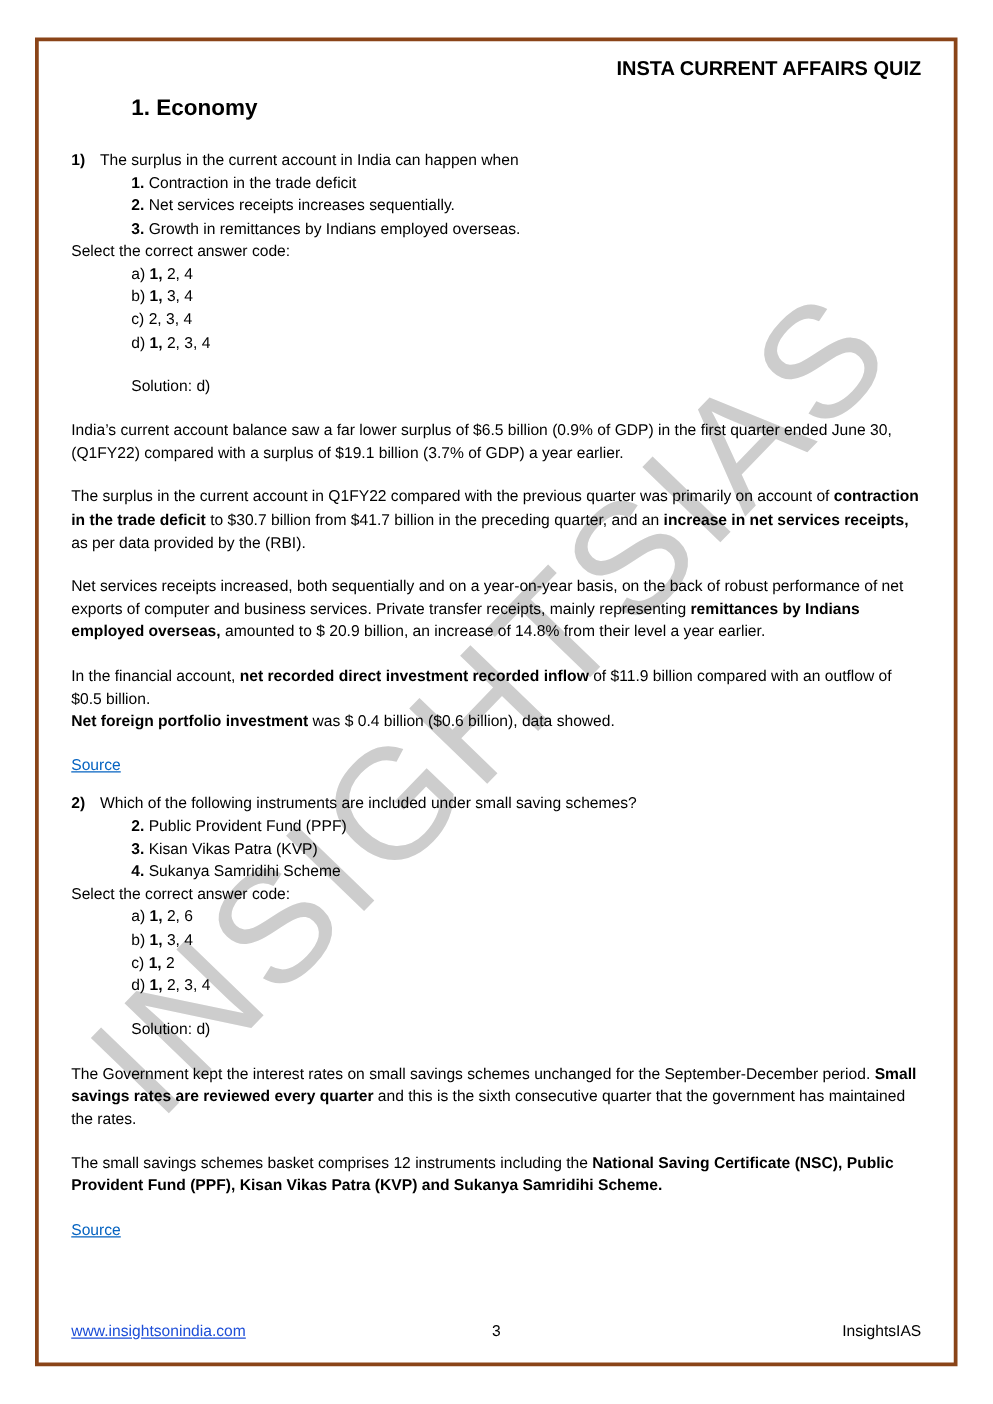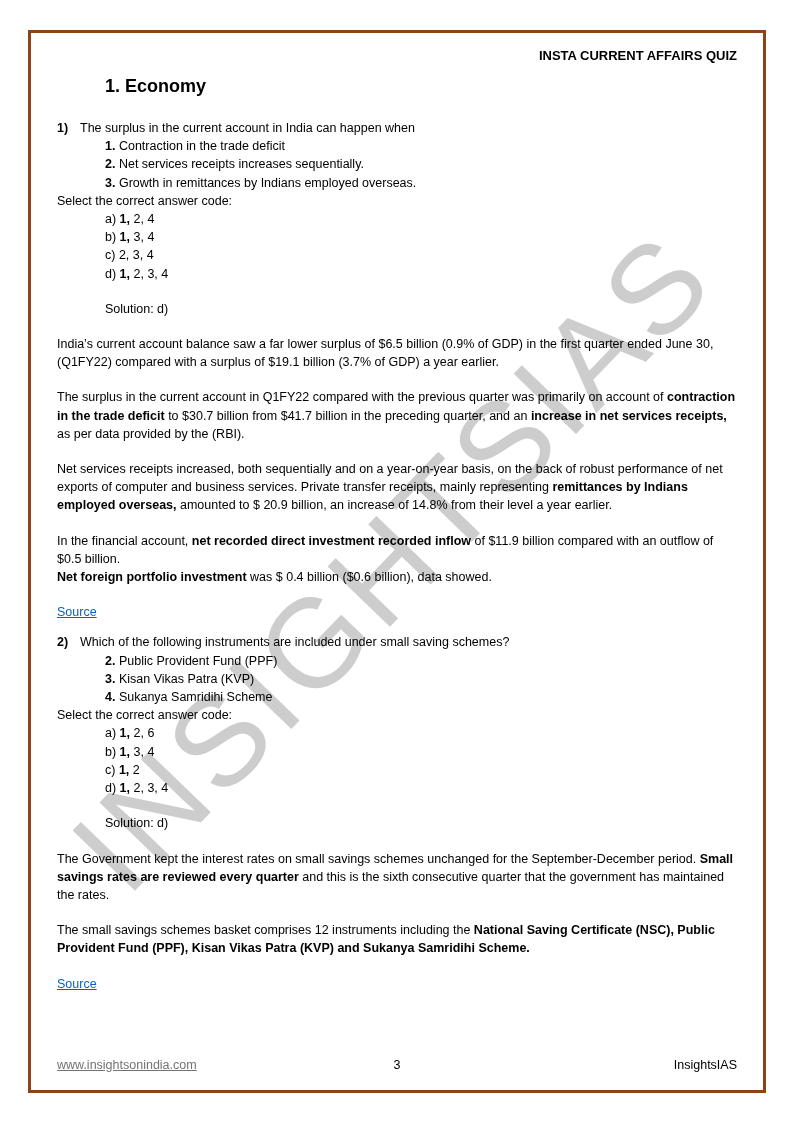--- a/index.html
+++ b/index.html
@@ -34,21 +34,21 @@
     position: absolute;
     left: 57px; top: 48px;
     width: 680px;
     z-index: 1;
     font-size: 12.5px;
     line-height: 18.2px;
   }
   .doc-header {
     text-align: right;
     font-weight: bold;
-    font-size: 13px;
+    font-size: 16px;
     line-height: 15px;
   }
   .section-title {
     font-size: 18px;
     font-weight: 600;
     line-height: 26px;
     margin: 10px 0 20px 48px;
   }
   .q-num {
     display: inline-block;
@@ -71,21 +71,21 @@
     position: absolute;
     left: 57px; top: 1058px;
     width: 680px;
     display: flex;
     font-size: 12.5px;
     z-index: 1;
   }
   .footer > * { flex: 1; }
   .f-center { text-align: center; }
   .f-right { text-align: right; }
-  .footer a { color: #737373; text-decoration: underline; cursor: pointer; }
+  .footer a { color: #1d4ed8; text-decoration: underline; cursor: pointer; }
   .bold { font-weight: bold; }
 </style>
 </head>
 <body>
 
 <div class="sheet-border"></div>
 <div class="watermark">INSIGHTSIAS</div>
 
 <div class="content">
 

